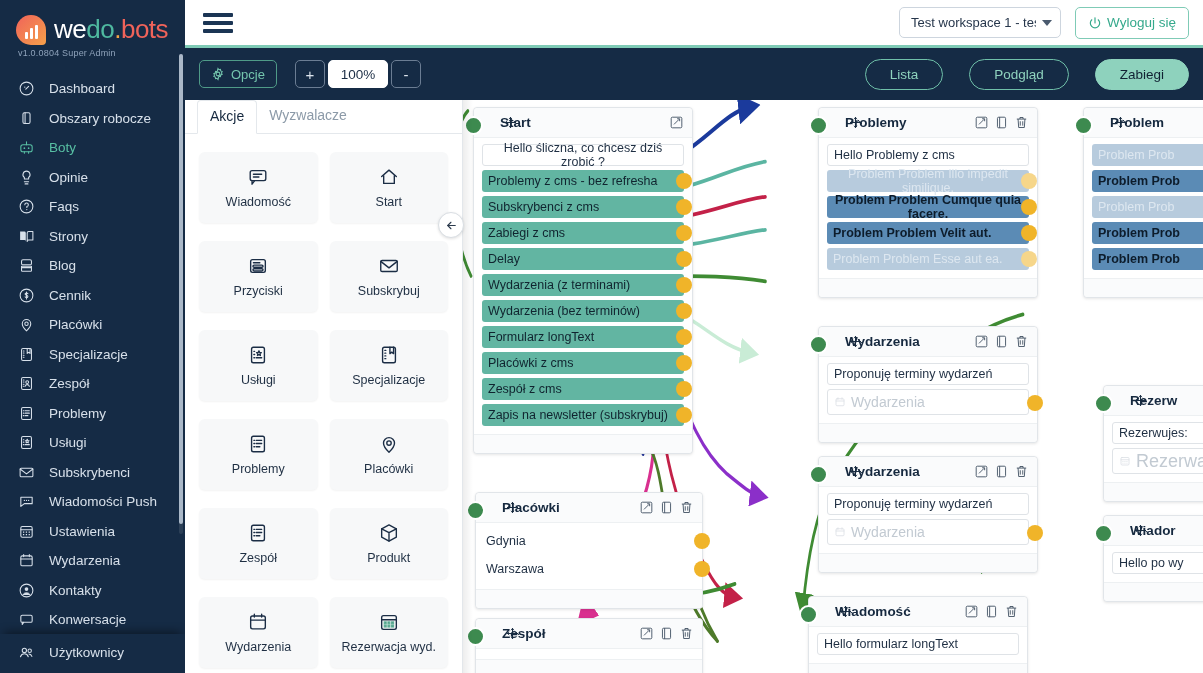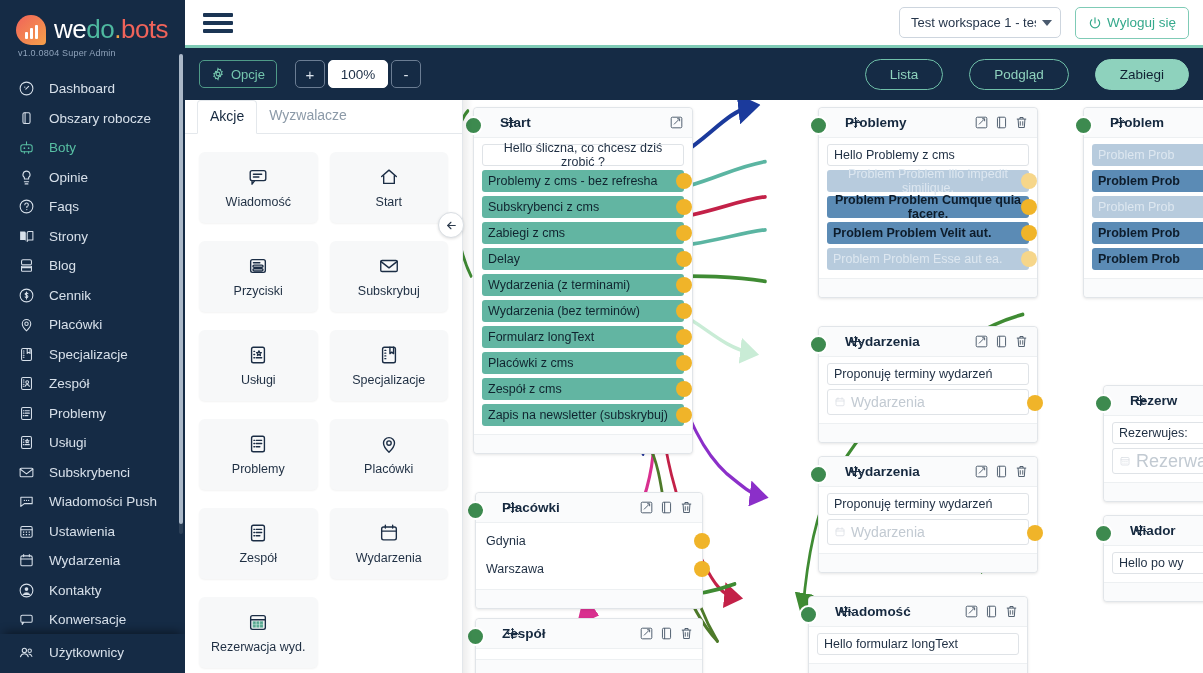--- a/index.html
+++ b/index.html
@@ -533,20 +533,27 @@
               </svg>
               <div class="t">Placówki</div>
             </div>
             <div class="pcard">
               <svg class="" viewBox="0 0 24 24">
                 <rect x="5" y="3.5" width="14" height="17" rx="2" fill="none" stroke="currentColor" stroke-width="1.5" stroke-linecap="round" stroke-linejoin="round"></rect>
                 <path d="M10 8h6M10 11.5h6M10 15h4" fill="none" stroke="currentColor" stroke-width="1.5" stroke-linecap="round" stroke-linejoin="round"></path>
                 <path d="M7.5 8h.8M7.5 11.5h.8M7.5 15h.8" fill="none" stroke="currentColor" stroke-width="1.5" stroke-linecap="round" stroke-linejoin="round"></path>
               </svg>
               <div class="t">Zespół</div>
+            </div>
+            <div class="pcard">
+              <svg class="" viewBox="0 0 24 24">
+                <path d="M12 3.2l8 4.2v9.2l-8 4.2-8-4.2V7.4z" fill="none" stroke="currentColor" stroke-width="1.5" stroke-linecap="round" stroke-linejoin="round"></path>
+                <path d="M4 7.4l8 4.2 8-4.2M12 11.6V20.8" fill="none" stroke="currentColor" stroke-width="1.5" stroke-linecap="round" stroke-linejoin="round"></path>
+              </svg>
+              <div class="t">Produkt</div>
             </div>
             <div class="pcard">
               <svg class="" viewBox="0 0 24 24">
                 <rect x="4" y="5.5" width="16" height="14" rx="2" fill="none" stroke="currentColor" stroke-width="1.5" stroke-linecap="round" stroke-linejoin="round"></rect>
                 <path d="M4 10h16M8 3.5v3M16 3.5v3" fill="none" stroke="currentColor" stroke-width="1.5" stroke-linecap="round" stroke-linejoin="round"></path>
               </svg>
               <div class="t">Wydarzenia</div>
             </div>
             <div class="pcard">
               <svg class="" viewBox="0 0 24 24">

